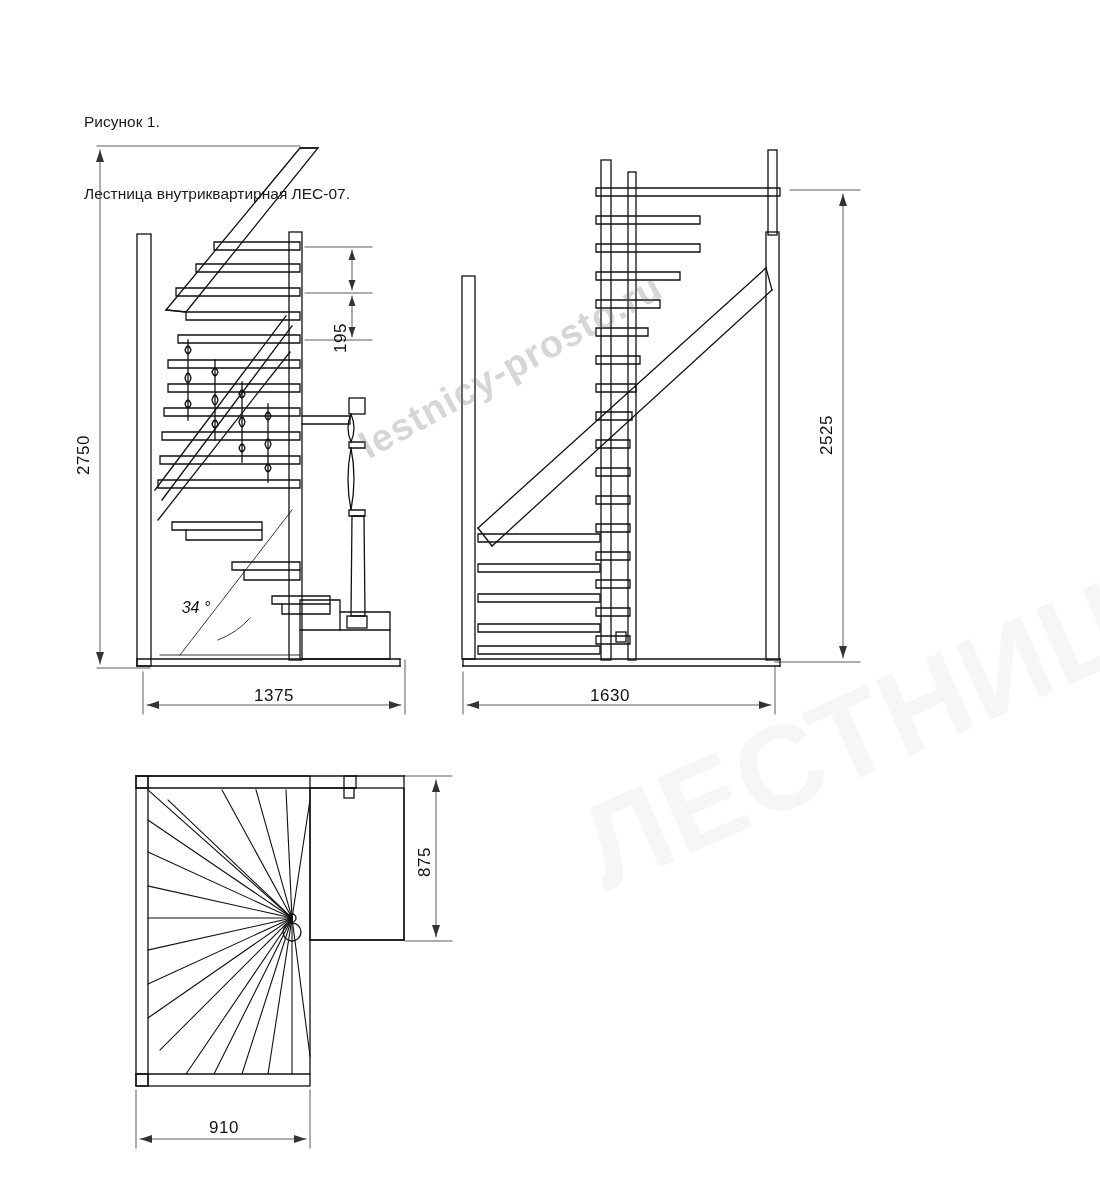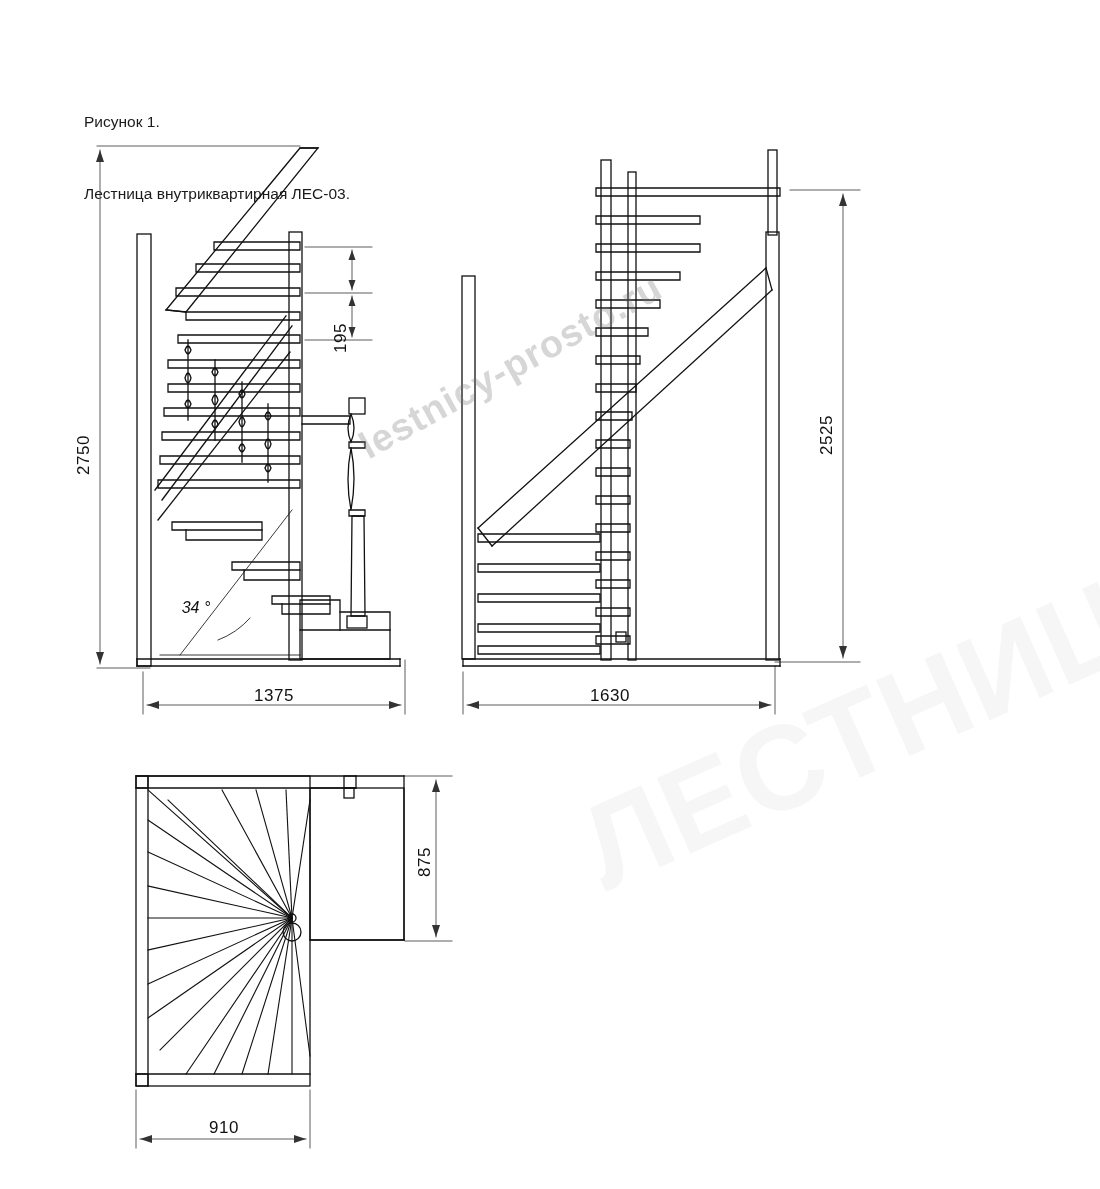--- a/index.html
+++ b/index.html
@@ -76,21 +76,21 @@
     transform-origin: left top;
   }
 </style>
 </head>
 <body>
 
 <div id="sheet">
 
   <div class="title-block">
     <span class="title-line">Рисунок 1.</span>
-    <span class="title-line">Лестница внутриквартирная ЛЕС-03.</span>
+    <span class="title-line">Лестница внутриквартирная ЛЕС-07.</span>
   </div>
 
   <svg class="drawing" viewBox="0 0 1100 1189">
     <g fill="none" stroke="#111111" stroke-width="1.3" stroke-linecap="square">
 
       <g>
 
         <g stroke-width="0.8" stroke="#333">
           <line x1="97" y1="146" x2="300" y2="146"></line>
           <line x1="97" y1="668" x2="150" y2="668"></line>

